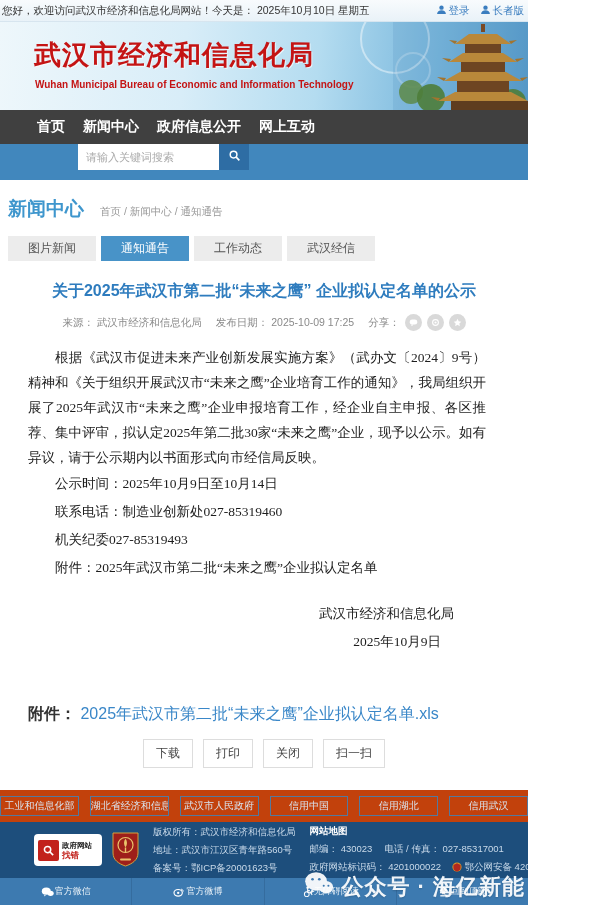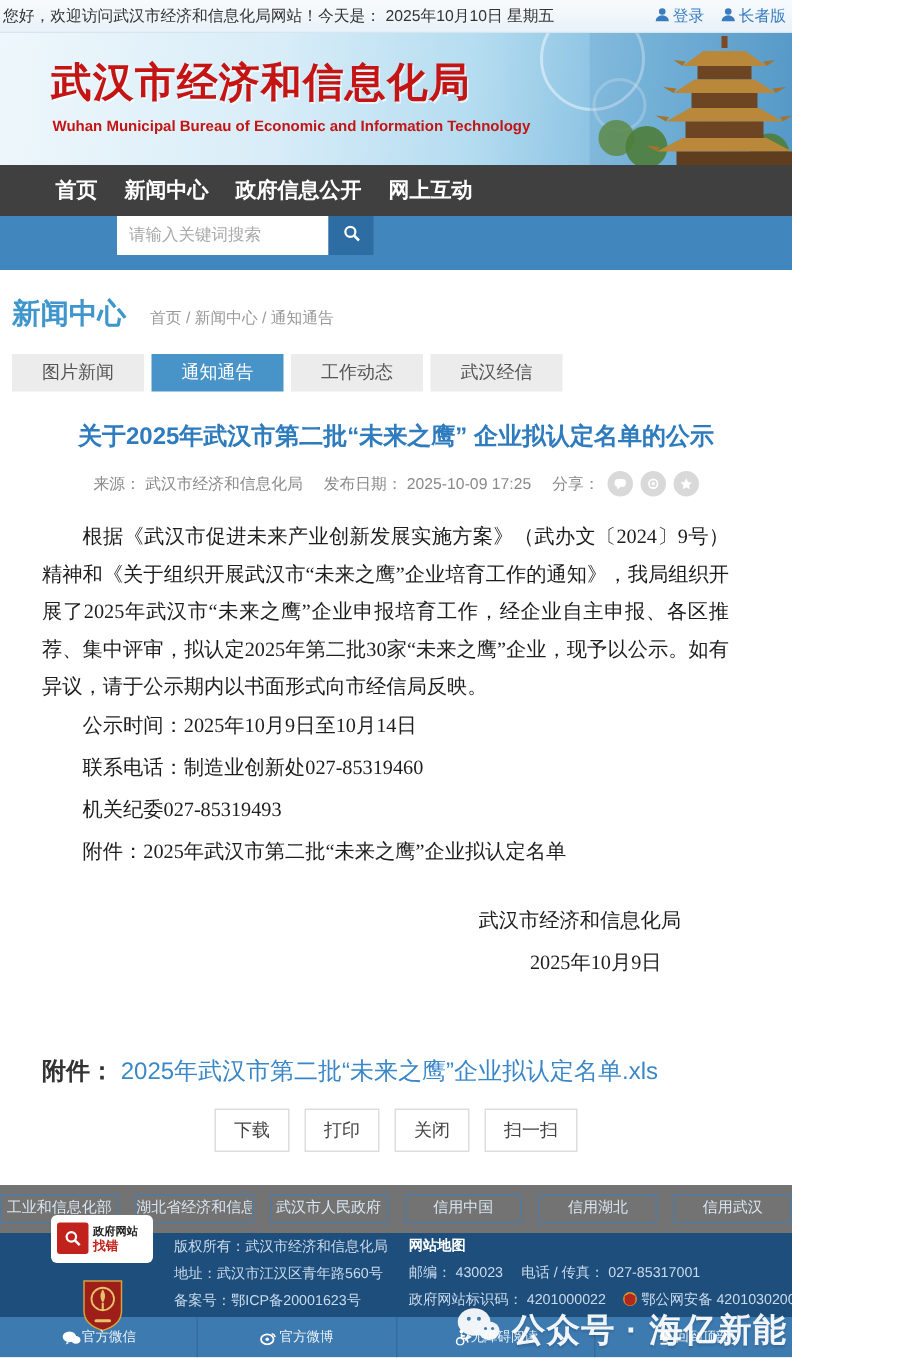--- a/index.html
+++ b/index.html
@@ -48,25 +48,25 @@
   .sign-org { margin-top:18px; text-align:right; padding-right:32px; line-height:28px; }
   .sign-date { text-align:right; padding-right:45px; line-height:28px; }
 
   .attach-row { margin-top:48px; padding-left:28px; font-size:16px; }
   .attach-label { font-weight:bold; color:#333; }
   .attach-link { color:#3a87c8; text-decoration:none; cursor:pointer; }
   .actions { margin-top:14px; display:flex; justify-content:center; gap:10px; }
   .action-btn { min-width:46px; padding:5px 12px; background:#fff; border:1px solid #ddd; font-size:12px; color:#444; cursor:pointer; }
 
   
-  .footer-links { background:#737373; height:32px; display:flex; align-items:center; justify-content:center; gap:11px; }
+  .footer-links { background:#c2410c; height:32px; display:flex; align-items:center; justify-content:center; gap:11px; }
   .flink { border:1px solid #54799f; color:#d9e5f0; font-size:10px; width:85px; height:20px; line-height:18px; text-align:center; cursor:pointer; white-space:nowrap; overflow:hidden; }
 
   .footer-info { background:#1d4e7c; height:56px; display:flex; align-items:center; padding-left:34px; color:#c9daea; font-size:9.5px; }
-  .badges { display:flex; align-items:center; gap:10px;flex-direction:column; }
+  .badges { display:flex; align-items:center; gap:10px; }
   .cuowu-badge { width:68px; height:32px; background:#fff; border-radius:4px; display:flex; align-items:center; gap:3px; padding:0 4px; cursor:pointer; }
   .cuowu-sq { width:21px; height:21px; background:#c2221c; border-radius:2px; display:flex; align-items:center; justify-content:center; }
   .cuowu-t1 { font-size:7.5px; color:#222; font-weight:bold; line-height:9px; }
   .cuowu-t2 { font-size:8.5px; color:#c2221c; font-weight:bold; line-height:10px; }
   .fcol { margin-left:14px; line-height:18px; white-space:nowrap; }
   .fcol .bold { font-weight:bold; color:#fff; cursor:pointer; }
   .beian-ico { display:inline-block; vertical-align:-2px; margin:0 2px; }
 
   .bottombar { background:#3d7ab0; height:27px; display:flex; }
   .bcol { flex:1; display:flex; flex-direction:row; align-items:center; justify-content:center; border-left:1px solid #356c9e; color:#eaf2f8; font-size:9px; gap:1px; cursor:pointer; }

